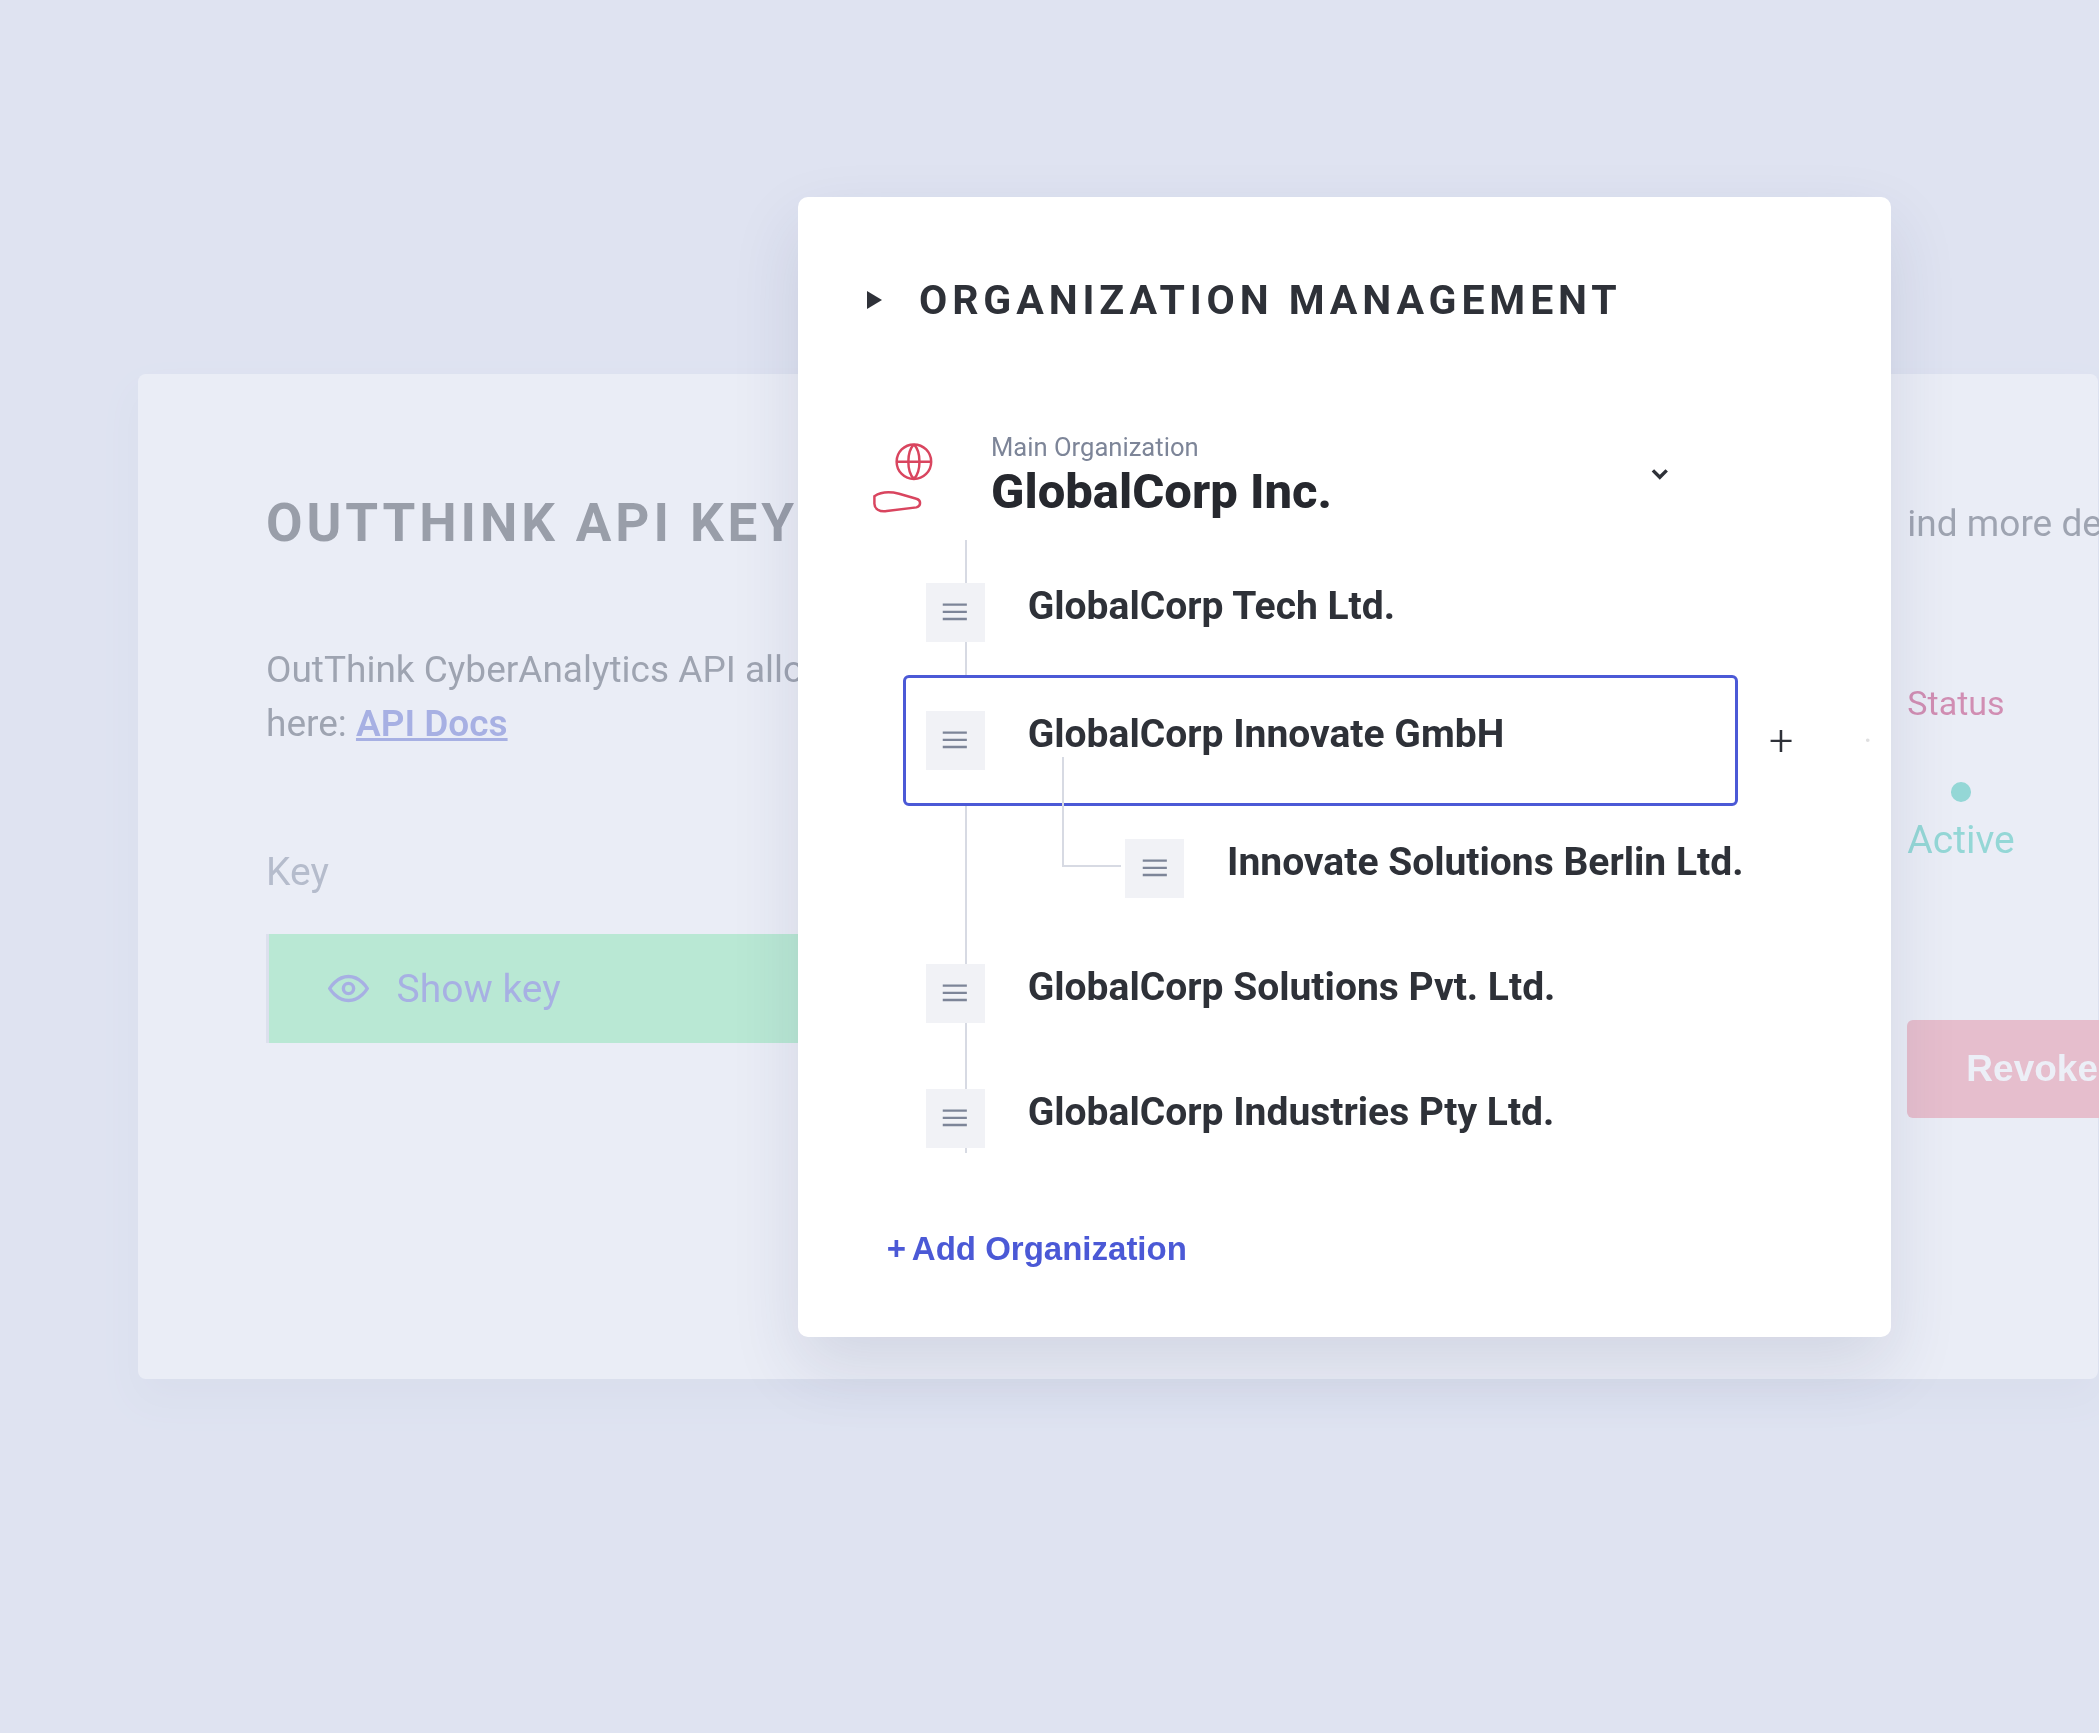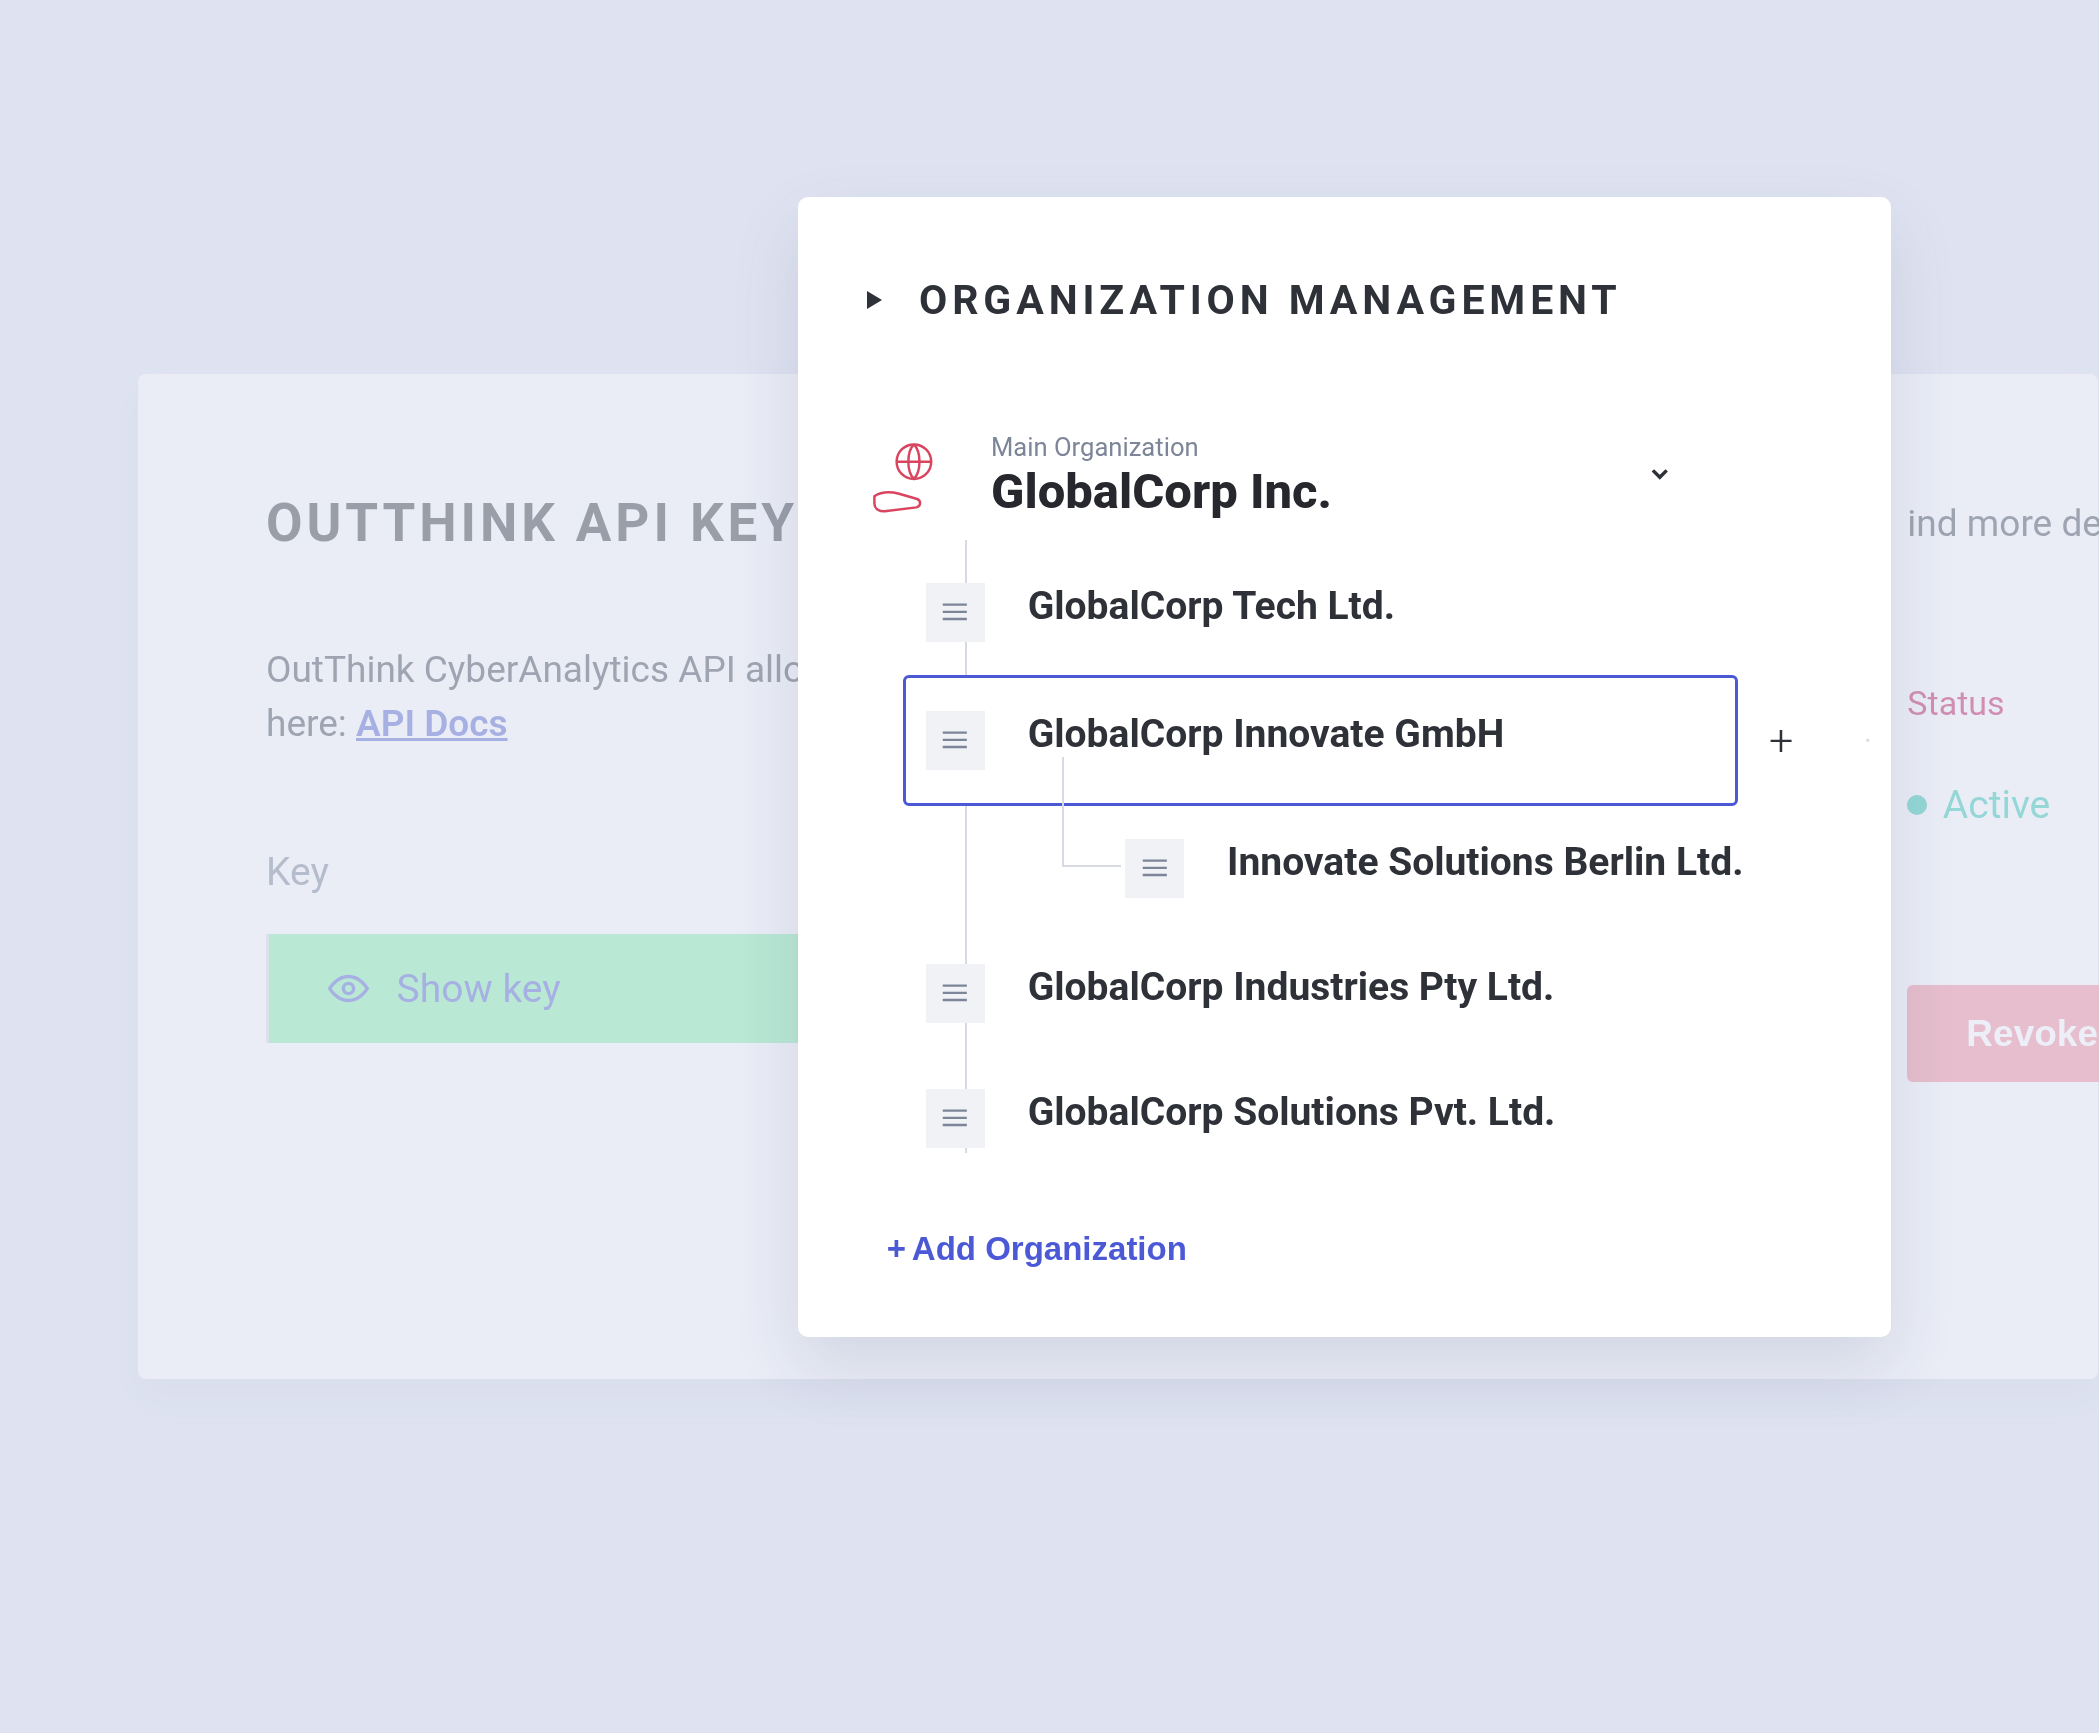--- a/index.html
+++ b/index.html
@@ -61,21 +61,21 @@
     padding: 31.5px 59px 31.5px 59px;
     width: 630px;
     font-size: 39px;
     color: #5b6ad0;
     cursor: pointer;
   }
   .eye {
     width: 41px; height: 41px; flex: 0 0 41px;
   }
   .status-label { font-size: 34px; color: #be185d; }
-  .status-value { font-size: 39px; color: #2fc5b1; display: flex; align-items: center; gap: 15.8px; }
+  .status-value { font-size: 39px; color: #2fc5b1; display: flex; align-items: center; gap: 15.8px; flex-direction: column; }
   .dot { width: 19.7px; height: 19.7px; border-radius: 50%; background: #2fc5b1; }
   .revoke {
     margin-top: 39px;
     align-self: flex-end;
     background: #f08a9c;
     color: #fff;
     font-size: 37px;
     font-weight: 600;
     padding: 27.6px 59px;
     border-radius: 5.9px;
@@ -352,30 +352,30 @@
         <span class="node-label">Innovate Solutions Berlin Ltd.</span>
       </div>
     </div>
 
     <div class="node-row">
       <span class="handle">
         <svg viewBox="0 0 24 18" stroke="#7d8598" stroke-width="2">
             <path d="M2 3h20M2 9h20M2 15h20"></path>
           </svg>
       </span>
-      <span class="node-label">GlobalCorp Industries Pty Ltd.</span>
+      <span class="node-label">GlobalCorp Solutions Pvt. Ltd.</span>
     </div>
 
     <div class="node-row">
       <span class="handle">
         <svg viewBox="0 0 24 18" stroke="#7d8598" stroke-width="2">
             <path d="M2 3h20M2 9h20M2 15h20"></path>
           </svg>
       </span>
-      <span class="node-label">GlobalCorp Solutions Pvt. Ltd.</span>
+      <span class="node-label">GlobalCorp Industries Pty Ltd.</span>
     </div>
   </div>
 
   <button class="add-org">
     <span>+</span>
       <span>Add Organization</span>
   </button>
 
 </div>
 

